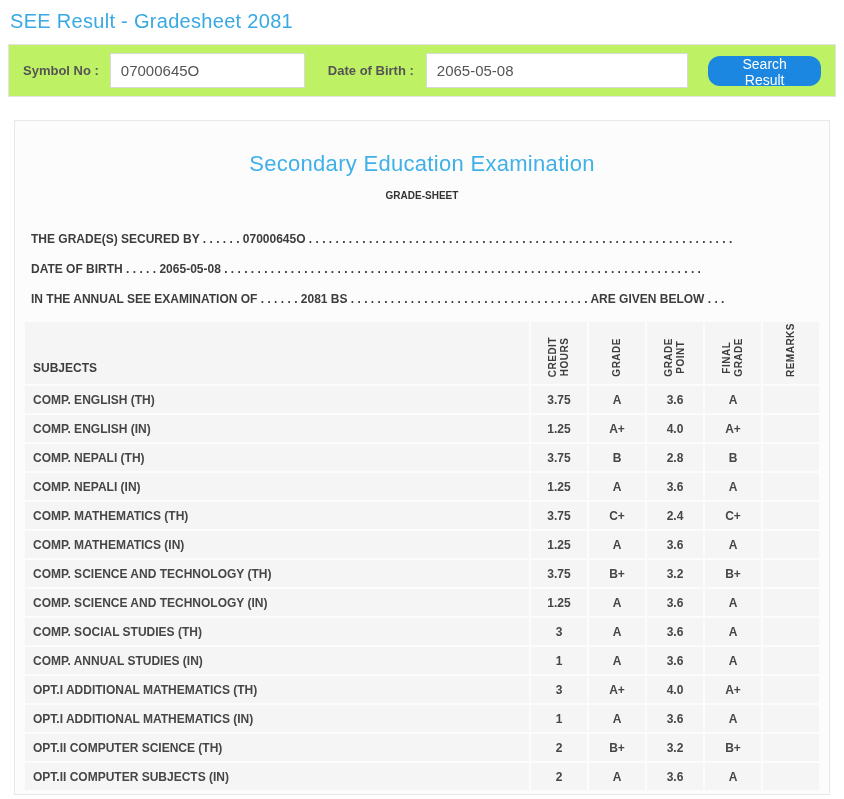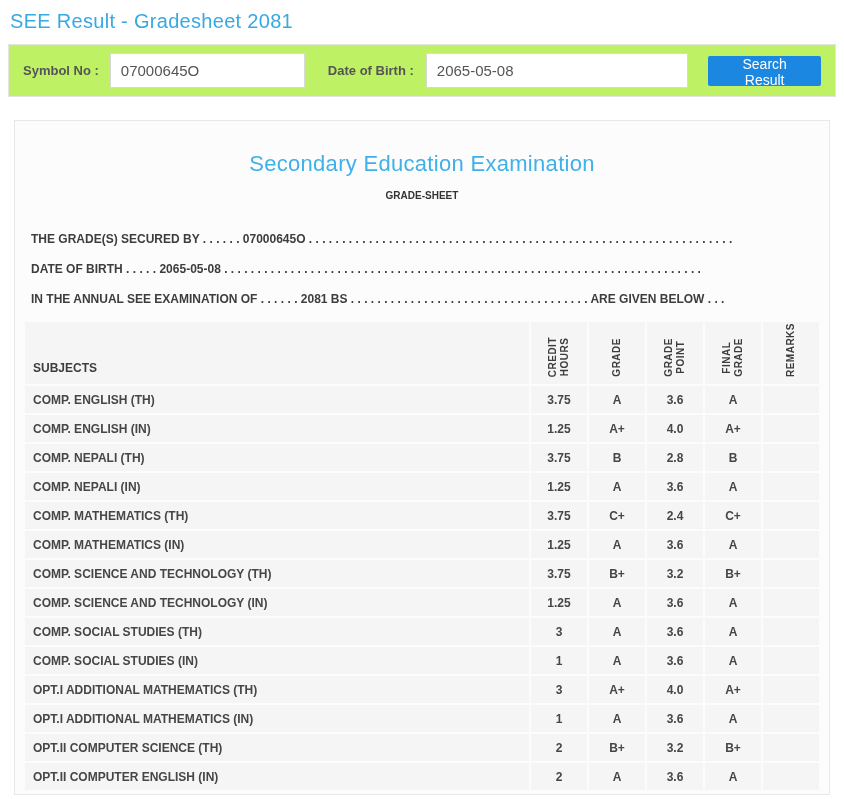--- a/index.html
+++ b/index.html
@@ -46,21 +46,21 @@
   .dob-input { width: 266px; margin-left: 12px; }
   .search-btn {
     margin-left: 20px;
     background: #1b87e0;
     color: #fff;
     border: none;
     font-family: "Liberation Sans", sans-serif;
     font-size: 14px;
     height: 30px;
     padding: 0 13px;
-    border-radius: 2px;
+    border-radius: 12px;
     cursor: pointer;
   }
   .card {
     margin: 23px 14px 0 14px;
     border: 1px solid #e8e8e8;
     background: #fcfcfc;
     padding: 0 8px 2px 8px;
   }
   .gs-heading {
     text-align: center;
@@ -233,21 +233,21 @@
   </tr>
         <tr>
     <td class="subject">COMP. SOCIAL STUDIES (TH)</td>
     <td class="num">3</td>
     <td class="num">A</td>
     <td class="num">3.6</td>
     <td class="num">A</td>
     <td class="num"></td>
   </tr>
         <tr>
-    <td class="subject">COMP. SOCIAL STUDIES (IN)</td>
+    <td class="subject">COMP. ANNUAL STUDIES (IN)</td>
     <td class="num">1</td>
     <td class="num">A</td>
     <td class="num">3.6</td>
     <td class="num">A</td>
     <td class="num"></td>
   </tr>
         <tr>
     <td class="subject">OPT.I ADDITIONAL MATHEMATICS (TH)</td>
     <td class="num">3</td>
     <td class="num">A+</td>
@@ -265,21 +265,21 @@
   </tr>
         <tr>
     <td class="subject">OPT.II COMPUTER SCIENCE (TH)</td>
     <td class="num">2</td>
     <td class="num">B+</td>
     <td class="num">3.2</td>
     <td class="num">B+</td>
     <td class="num"></td>
   </tr>
         <tr>
-    <td class="subject">OPT.II COMPUTER ENGLISH (IN)</td>
+    <td class="subject">OPT.II COMPUTER SUBJECTS (IN)</td>
     <td class="num">2</td>
     <td class="num">A</td>
     <td class="num">3.6</td>
     <td class="num">A</td>
     <td class="num"></td>
   </tr>
       </tbody>
   </table>
 
 </div>

